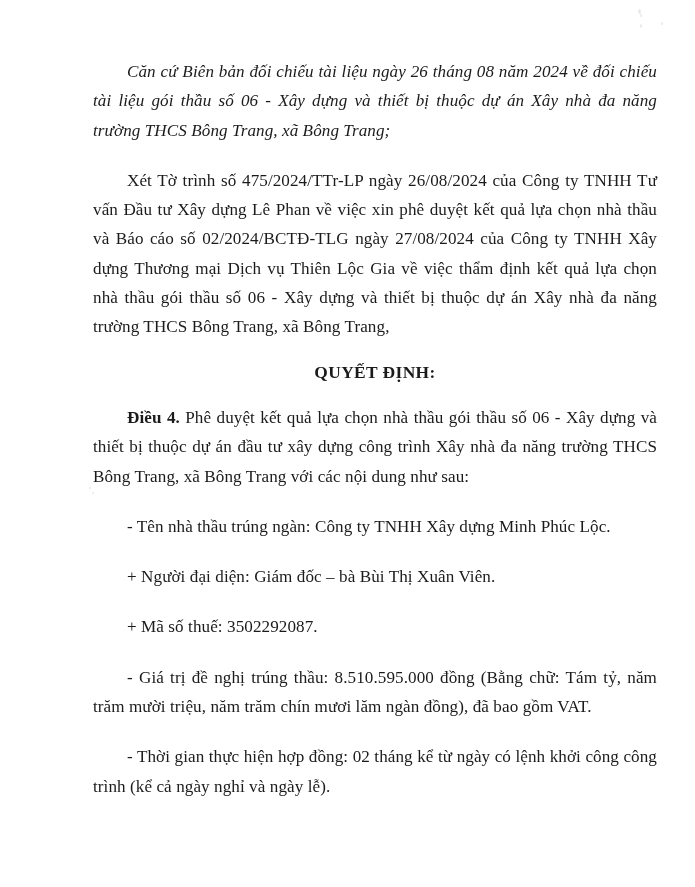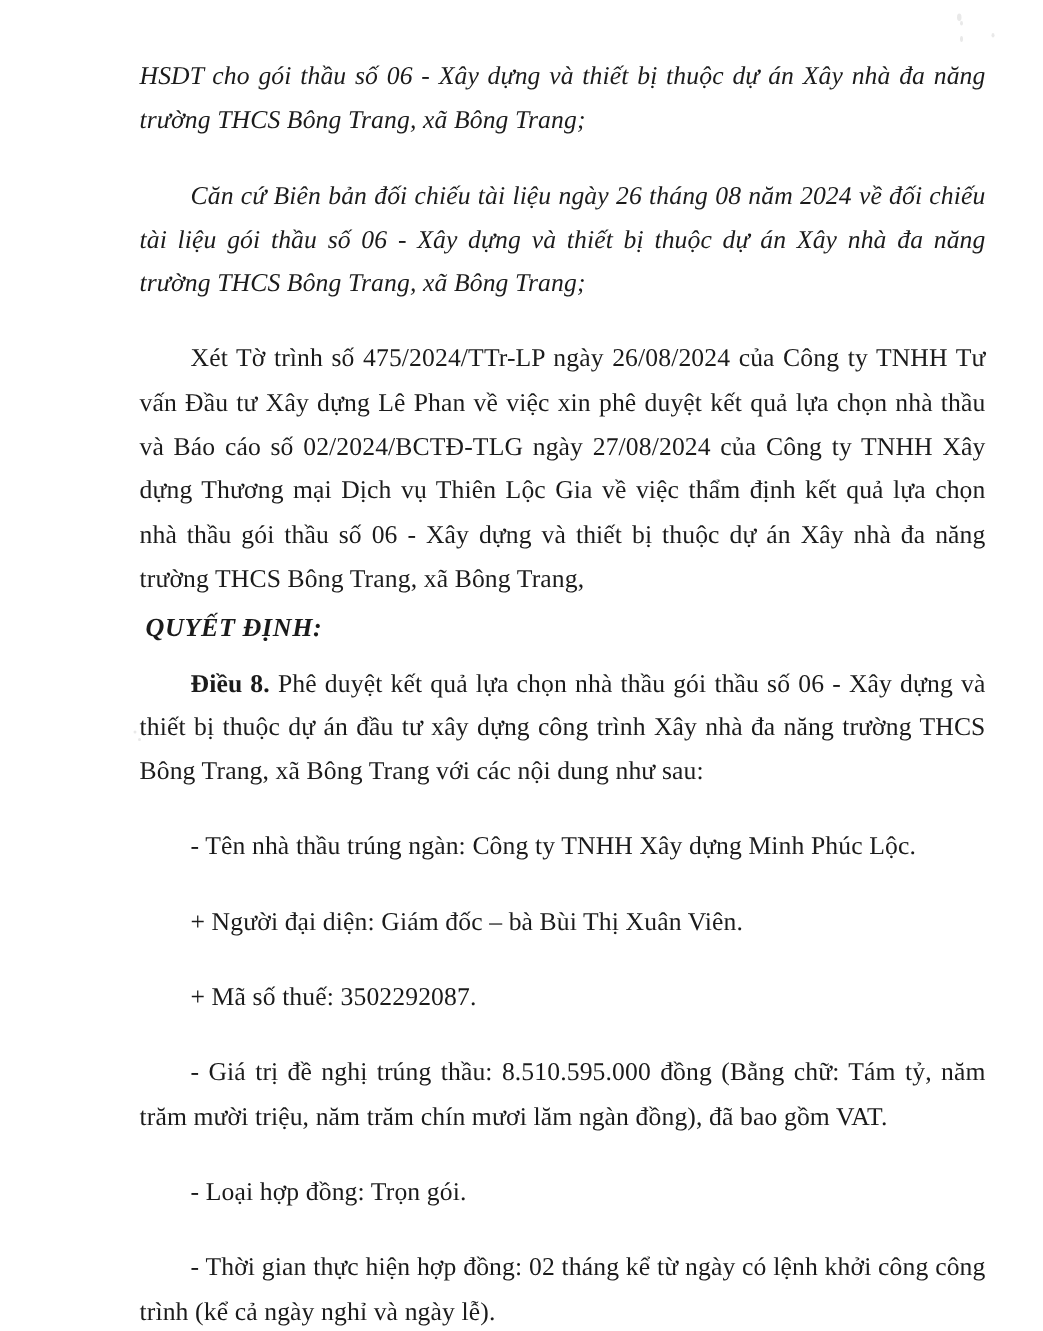--- a/index.html
+++ b/index.html
@@ -67,26 +67,26 @@
 
   .italic {
     font-style: italic;
   }
 
   .bold {
     font-weight: bold;
   }
 
   h2.decision-heading {
-    margin: 4px;
+    margin: 16px;
     font-size: 17.4px;
     line-height: 29.3px;
     font-weight: bold;
+    text-align: center;
     letter-spacing: 0.4px;
-    font-style: italic;
   }
 
   
   span.run {
     display: inline;
   }
 </style>
 </head>
 <body>
 
@@ -94,37 +94,35 @@
 
   <div class="scan-speck" style="left:638px; top:9px; width:3px; height:5px;"></div>
   <div class="scan-speck" style="left:640px; top:14px; width:2px; height:3px;"></div>
   <div class="scan-speck" style="left:640px; top:24px; width:2px; height:4px;"></div>
   <div class="scan-speck" style="left:661px; top:22px; width:2px; height:3px;"></div>
   <div class="scan-speck" style="left:92px; top:492px; width:2px; height:2px;"></div>
   <div class="scan-speck" style="left:89px; top:487px; width:2px; height:2px;"></div>
 
   <div class="doc-body">
 
-    <p class="para italic">HSDT cho gói thầu số 06 - Xây dựng và thiết bị thuộc dự án Xây nhà đa năng trường THCS Bông Trang, xã Bông Trang;</p>
 
     <p class="para indent italic gap-md">Căn cứ Biên bản đối chiếu tài liệu ngày 26 tháng 08 năm 2024 về đối chiếu tài liệu gói thầu số 06 - Xây dựng và thiết bị thuộc dự án Xây nhà đa năng trường THCS Bông Trang, xã Bông Trang;</p>
 
     <p class="para indent gap-md">Xét Tờ trình số 475/2024/TTr-LP ngày 26/08/2024 của Công ty TNHH Tư vấn Đầu tư Xây dựng Lê Phan về việc xin phê duyệt kết quả lựa chọn nhà thầu và Báo cáo số 02/2024/BCTĐ-TLG ngày 27/08/2024 của Công ty TNHH Xây dựng Thương mại Dịch vụ Thiên Lộc Gia về việc thẩm định kết quả lựa chọn nhà thầu gói thầu số 06 - Xây dựng và thiết bị thuộc dự án Xây nhà đa năng trường THCS Bông Trang, xã Bông Trang,</p>
 
     <h2 class="decision-heading gap-md">QUYẾT ĐỊNH:</h2>
 
-    <p class="para indent gap-sm"><span class="run bold">Điều 8.</span><span class="run"> Phê duyệt kết quả lựa chọn nhà thầu gói thầu số 06 - Xây dựng và thiết bị thuộc dự án đầu tư xây dựng công trình Xây nhà đa năng trường THCS Bông Trang, xã Bông Trang  với các nội dung như sau:</span></p>
+    <p class="para indent gap-sm"><span class="run bold">Điều 4.</span><span class="run"> Phê duyệt kết quả lựa chọn nhà thầu gói thầu số 06 - Xây dựng và thiết bị thuộc dự án đầu tư xây dựng công trình Xây nhà đa năng trường THCS Bông Trang, xã Bông Trang  với các nội dung như sau:</span></p>
 
     <p class="para bullet gap-md">- Tên nhà thầu trúng ngàn: Công ty TNHH Xây dựng Minh Phúc Lộc.</p>
 
 
     <p class="para bullet gap-md">+ Người đại diện: Giám đốc – bà Bùi Thị Xuân Viên.</p>
 
     <p class="para bullet gap-md">+ Mã số thuế: 3502292087.</p>
 
     <p class="para bullet gap-md">- Giá trị đề nghị trúng thầu: 8.510.595.000 đồng (Bằng chữ: Tám tỷ, năm trăm mười triệu, năm trăm chín mươi lăm ngàn đồng), đã bao gồm VAT.</p>
 
-    <p class="para bullet gap-md">- Loại hợp đồng: Trọn gói.</p>
 
     <p class="para bullet gap-md">- Thời gian thực hiện hợp đồng: 02 tháng kể từ ngày có lệnh khởi công công trình (kể cả ngày nghỉ và ngày lễ).</p>
 
   </div>
 </div>
 
 </body></html>

